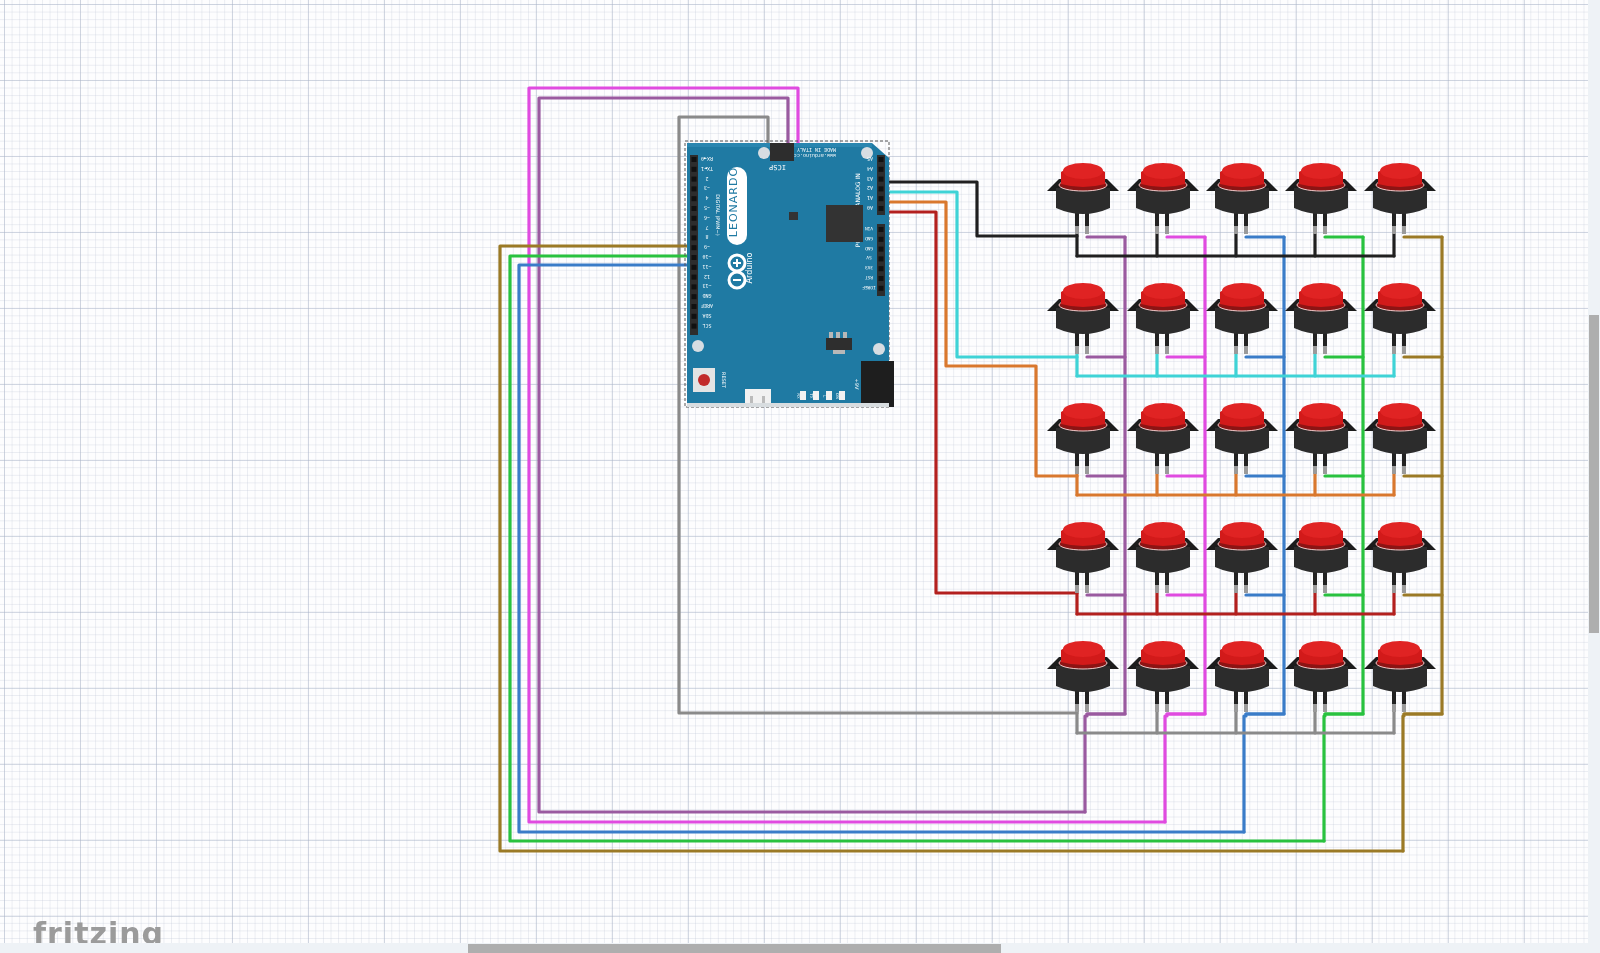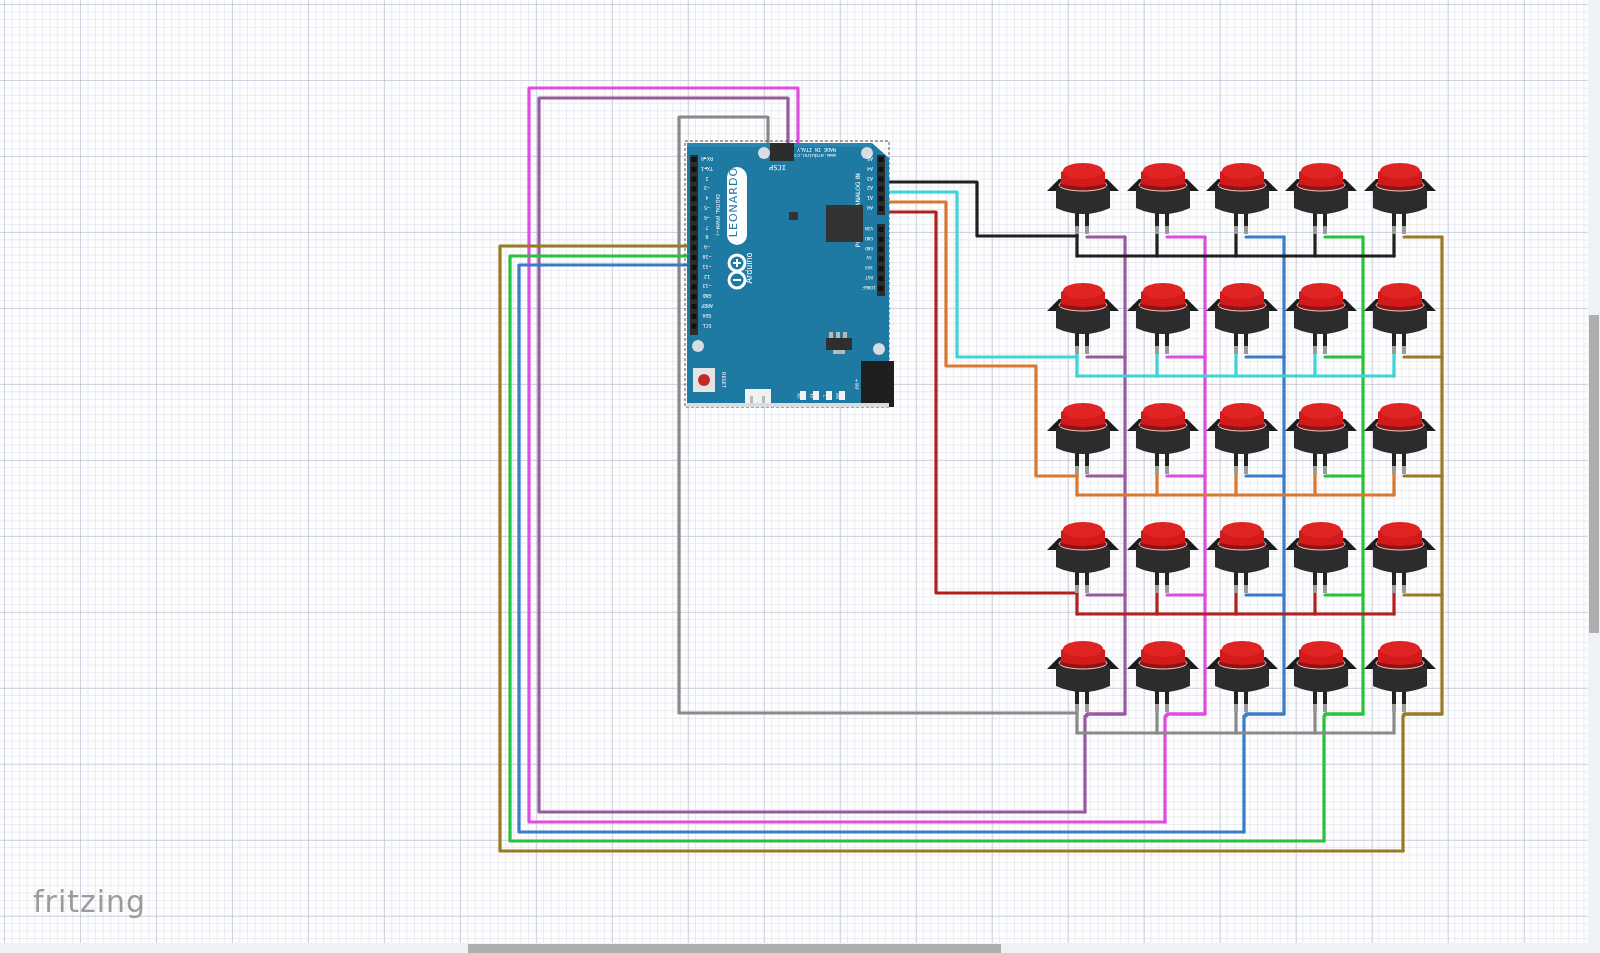--- a/index.html
+++ b/index.html
@@ -14,23 +14,23 @@
     background-image:
       linear-gradient(to right, rgba(170,180,200,0.45) 1px, transparent 1px),
       linear-gradient(to bottom, rgba(170,180,200,0.45) 1px, transparent 1px),
       linear-gradient(to right, rgba(200,206,220,0.35) 1px, transparent 1px),
       linear-gradient(to bottom, rgba(200,206,220,0.35) 1px, transparent 1px);
     background-size: 76px 76px, 76px 76px, 7.6px 7.6px, 7.6px 7.6px;
     background-position: 4px 4px, 4px 4px, 4px 4px, 4px 4px;
   }
   #schematic { position:absolute; left:0; top:0; }
   .logo {
-    position:absolute; left:33px; top:884px;
+    position:absolute; left:33px; top:916px;
     font-family:"DejaVu Sans", sans-serif; font-size:30px; color:#9b9b9b;
-    letter-spacing:1px; font-weight:normal;
+    letter-spacing:1px; font-weight:bold;
   }
   .vscroll-track { position:absolute; left:1588px; top:0; width:12px; height:953px; background:#eef2f6; }
   .vscroll-thumb { position:absolute; left:1589px; top:315px; width:10px; height:318px; background:#aeaeae; }
   .hscroll-track { position:absolute; left:0; top:943px; width:1588px; height:10px; background:#eef2f6; }
   .hscroll-thumb { position:absolute; left:468px; top:944px; width:533px; height:9px; background:#aeaeae; }
   .board-text { font-family:"DejaVu Sans Mono", monospace; fill:#ffffff; }
 </style>
 </head>
 <body>
 

